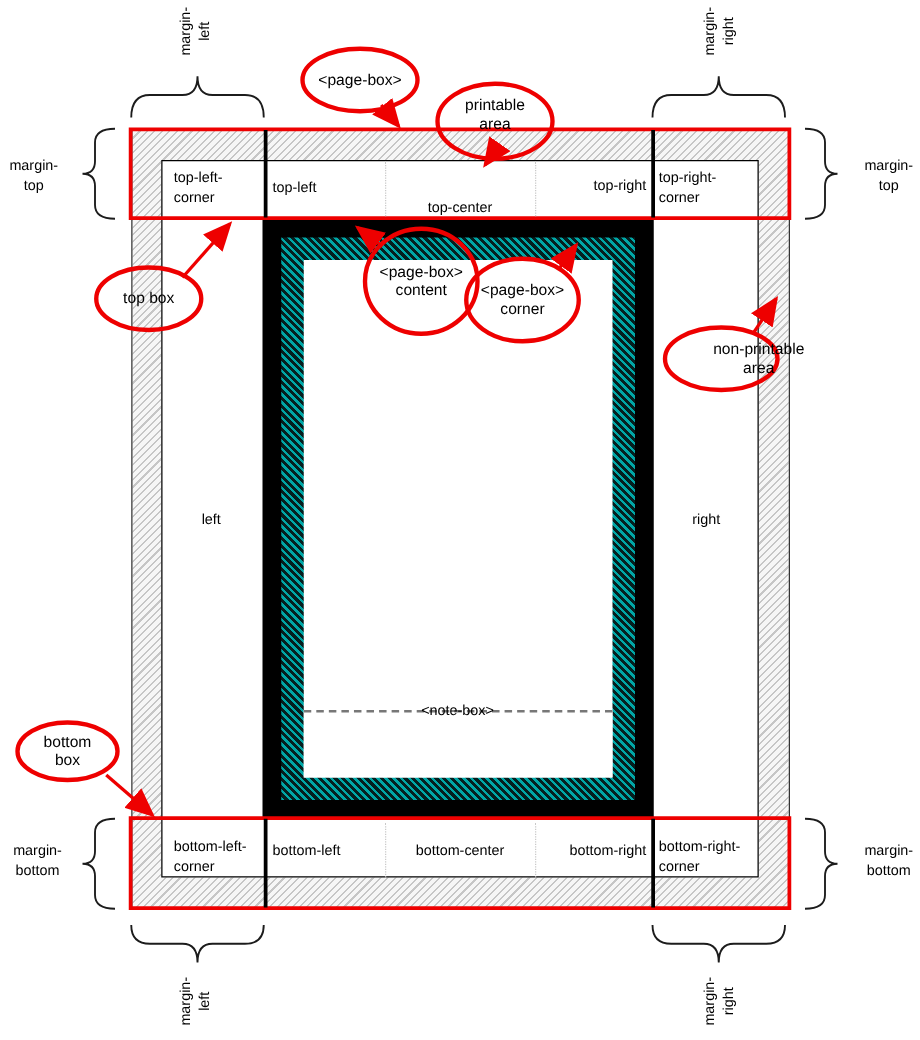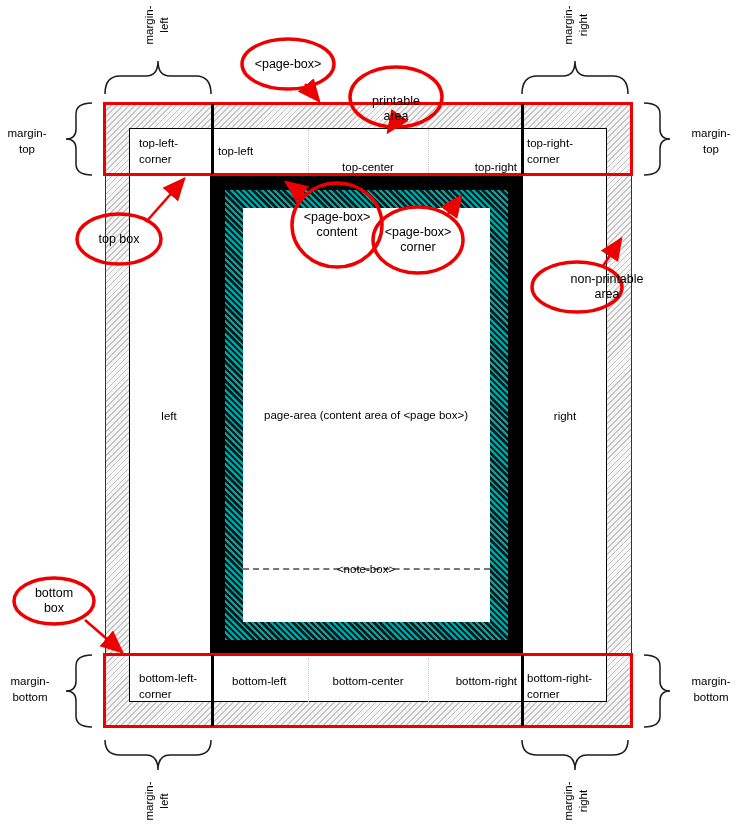--- a/index.html
+++ b/index.html
@@ -52,41 +52,40 @@
   <div class="dotsep" style="left:428px;top:129px;height:44px"></div>
   <div class="dotsep" style="left:308px;top:658px;height:44px"></div>
   <div class="dotsep" style="left:428px;top:658px;height:44px"></div>
 
   <div class="lbl vctr" style="left:139px;top:151px">
     <span>top-left-</span>
     <span class="line2">corner</span>
   </div>
   <div class="lbl vctr" style="left:218px;top:151px">top-left</div>
   <div class="lbl ctr" style="left:368px;top:167px">top-center</div>
-  <div class="lbl vctr" style="right:219px;top:167px">top-right</div>
+  <div class="lbl vctr" style="right:219px;top:149px">top-right</div>
   <div class="lbl vctr" style="left:527px;top:151px">
     <span>top-right-</span>
     <span class="line2">corner</span>
   </div>
 
   <div class="lbl vctr" style="left:139px;top:686px">
     <span>bottom-left-</span>
     <span class="line2">corner</span>
   </div>
-  <div class="lbl vctr" style="left:232px;top:681px">bottom-left</div>
+  <div class="lbl vctr" style="left:218px;top:681px">bottom-left</div>
   <div class="lbl ctr" style="left:368px;top:681px">bottom-center</div>
   <div class="lbl vctr" style="right:219px;top:681px">bottom-right</div>
   <div class="lbl vctr" style="left:527px;top:686px">
     <span>bottom-right-</span>
     <span class="line2">corner</span>
   </div>
 
   <div class="lbl ctr" style="left:169px;top:416px">left</div>
   <div class="lbl ctr" style="left:565px;top:416px">right</div>
-  <div class="lbl ctr" style="left:366px;top:415px">page-area (content area of &lt;page box&gt;)</div>
   <div class="lbl ctr" style="left:366px;top:569px">&lt;note-box&gt;</div>
 
   <svg class="brace" style="left:104px;top:56px" width="108" height="40" viewBox="0 0 108 40">
     <path d="M1,38 Q1,20 16,20 L42,20 Q54,20 54,5 Q54,20 66,20 L92,20 Q107,20 107,38"></path>
     </svg>
   <svg class="brace" style="left:521px;top:56px" width="108" height="40" viewBox="0 0 108 40">
     <path d="M1,38 Q1,20 16,20 L42,20 Q54,20 54,5 Q54,20 66,20 L92,20 Q107,20 107,38"></path>
     </svg>
   <svg class="brace" style="left:104px;top:738px" width="108" height="36" viewBox="0 0 108 36">
     <path d="M1,2 Q1,17 16,17 L42,17 Q54,17 54,32 Q54,17 66,17 L92,17 Q107,17 107,2"></path>
@@ -161,21 +160,21 @@
       <ellipse cx="396" cy="97" rx="46" ry="30"></ellipse>
       <ellipse cx="119" cy="239" rx="42" ry="25"></ellipse>
       <ellipse cx="337" cy="225" rx="45" ry="42"></ellipse>
       <ellipse cx="418" cy="240" rx="45" ry="33"></ellipse>
       <ellipse cx="577" cy="287" rx="45" ry="25"></ellipse>
       <ellipse cx="54" cy="601" rx="40" ry="23"></ellipse>
     </g>
   </svg>
 
   <div class="call" style="left:288px;top:64px">&lt;page-box&gt;</div>
-  <div class="call" style="left:396px;top:109px">
+  <div class="call" style="left:396px;top:92px">
     <span>printable</span>
     <span class="line2">area</span>
   </div>
   <div class="call" style="left:119px;top:239px">top box</div>
   <div class="call" style="left:337px;top:225px">
     <span>&lt;page-box&gt;</span>
     <span class="line2">content</span>
   </div>
   <div class="call" style="left:418px;top:240px">
     <span>&lt;page-box&gt;</span>

